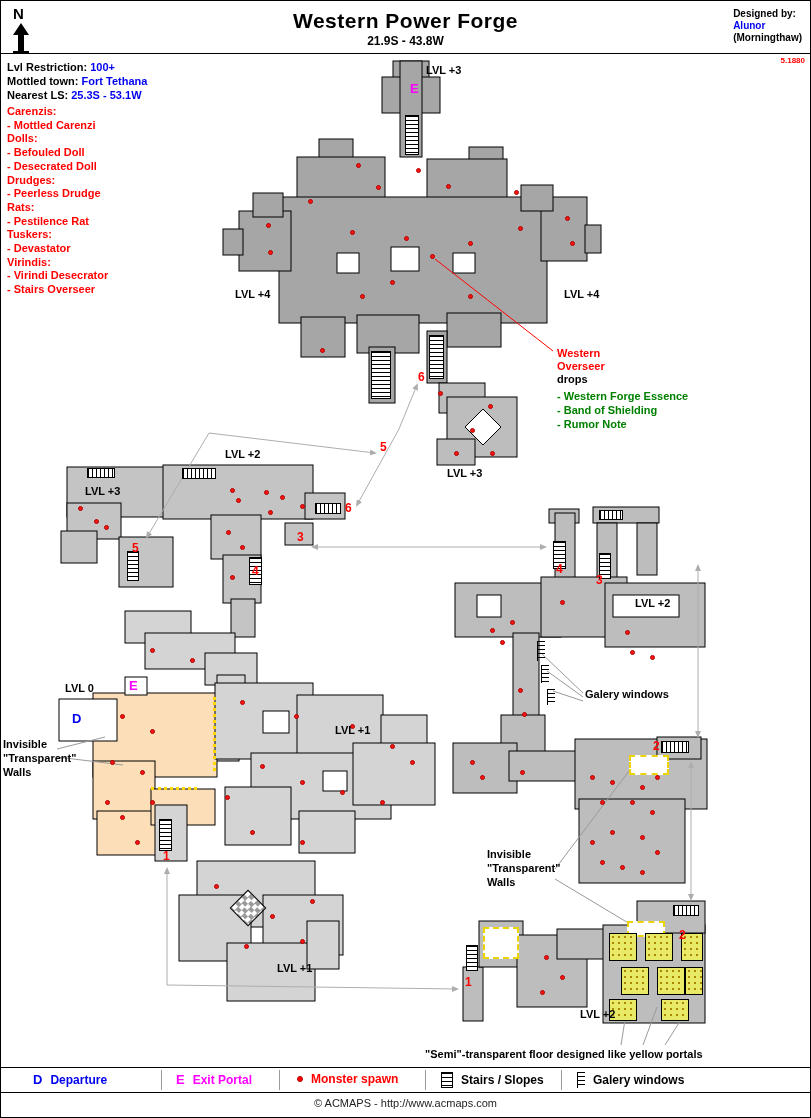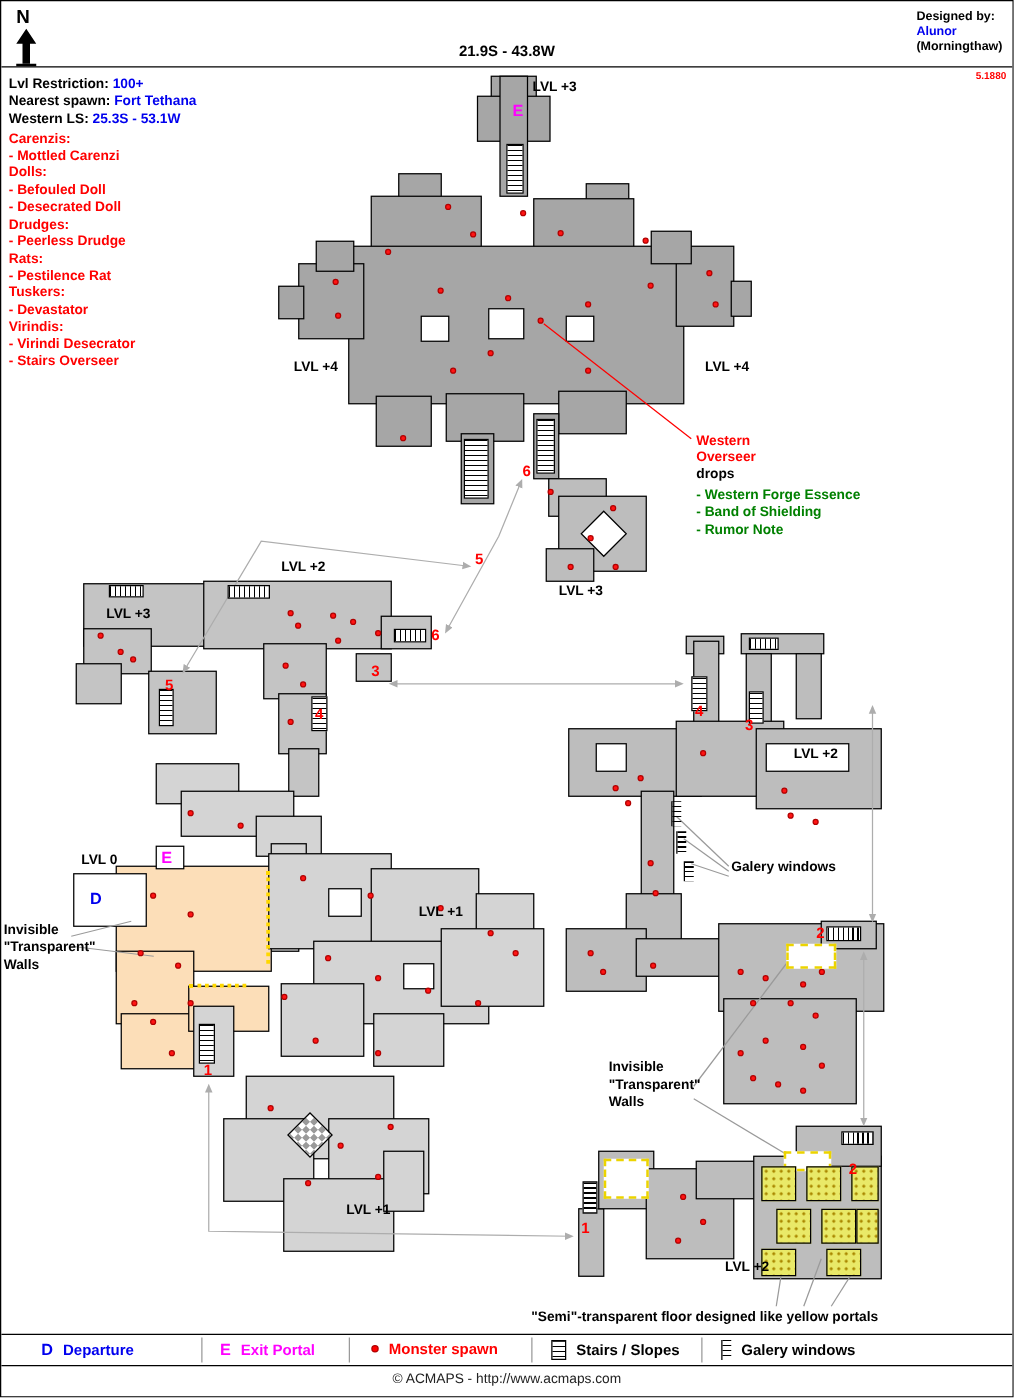--- a/index.html
+++ b/index.html
@@ -67,40 +67,41 @@
 </head>
 <body>
 
 <div class="canvas">
 
   <div class="north-n">N</div>
   <svg class="north-arrow" width="26" height="34">
     <path d="M12,2 L20,14 L15,14 L15,30 L9,30 L9,14 L4,14 z" fill="#000"></path>
     <rect x="4" y="30" width="16" height="2" fill="#000"></rect>
   </svg>
+  <div class="title">Western Power Forge</div>
   <div class="subtitle">21.9S - 43.8W</div>
   <div class="designed">
     <div>Designed by:</div>
     <div class="designer">Alunor</div>
     <div>(Morningthaw)</div>
   </div>
   <div class="hline" style="top:52px"></div>
   <div class="date">5.1880</div>
 
   <div class="info">
     <div>
       <span class="lab">Lvl Restriction:</span>
       <span class="val">100+</span>
     </div>
     <div>
-      <span class="lab">Nearest spawn:</span>
+      <span class="lab">Mottled town:</span>
       <span class="val">Fort Tethana</span>
     </div>
     <div>
-      <span class="lab">Western LS:</span>
+      <span class="lab">Nearest LS:</span>
       <span class="val">25.3S - 53.1W</span>
     </div>
     <div class="monsters">
         <div class="m-group">Carenzis:</div>
         <div class="m-item">- Mottled Carenzi</div>
         <div class="m-group">Dolls:</div>
         <div class="m-item">- Befouled Doll</div>
         <div class="m-item">- Desecrated Doll</div>
         <div class="m-group">Drudges:</div>
         <div class="m-item">- Peerless Drudge</div>

